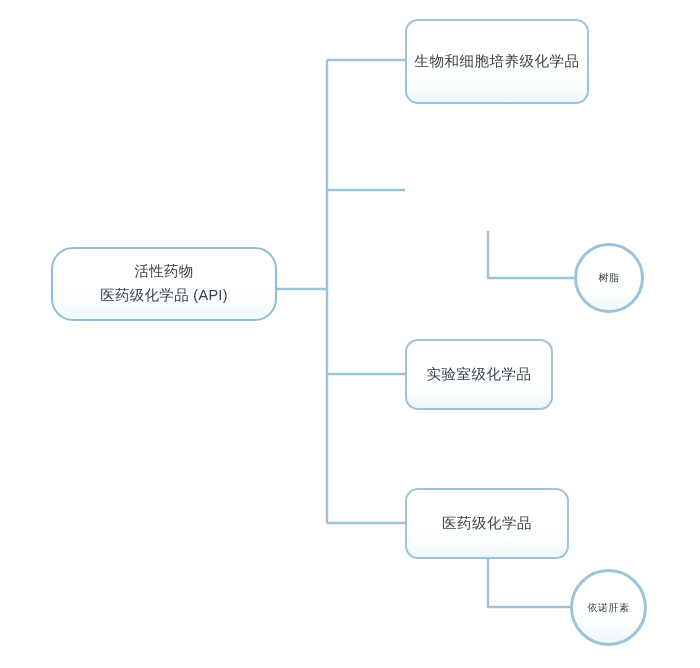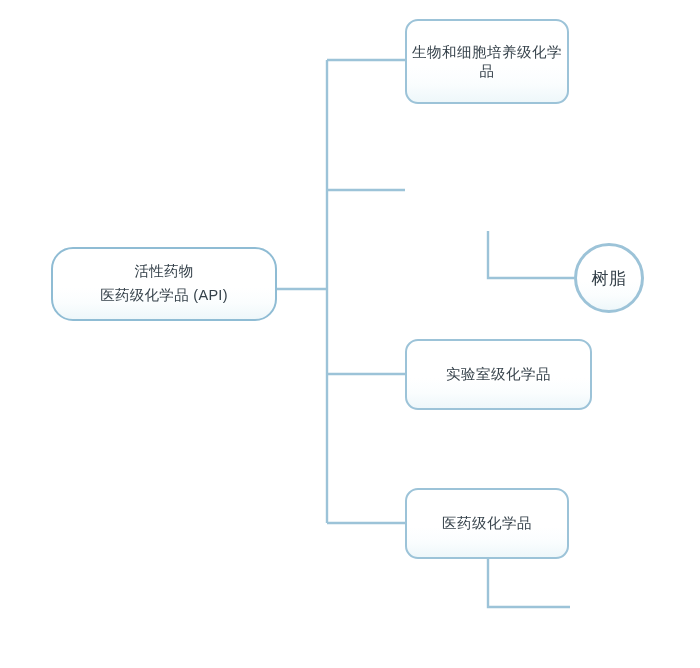--- a/index.html
+++ b/index.html
@@ -51,29 +51,29 @@
   }
   .node-root .line {
     display: block;
   }
   .node-box {
     border: 2px solid #9cc3d8;
     border-radius: 13px;
     font-size: 14.5px;
     letter-spacing: 0.5px;
   }
-  .node-box-1 { left: 405px; top: 19px;  width: 164px; height: 85px; }
+  .node-box-1 { left: 405px; top: 19px;  width: 184px; height: 85px; }
   .node-box-2 { left: 405px; top: 149px; width: 164px; height: 82px; }
-  .node-box-3 { left: 405px; top: 339px; width: 187px; height: 71px; }
+  .node-box-3 { left: 405px; top: 339px; width: 148px; height: 71px; }
   .node-box-4 { left: 405px; top: 488px; width: 164px; height: 71px; }
 
   .node-circle {
     border: 3px solid #9cc3d8;
     border-radius: 50%;
-    font-size: 17px;
+    font-size: 10px;
     letter-spacing: 0.5px;
   }
   .node-circle-1 { left: 574px; top: 243px; width: 70px; height: 70px; }
   .node-circle-2 { left: 570px; top: 569px; width: 77px; height: 77px; }
 </style>
 </head>
 <body>
 
 <div id="diagram">
 
@@ -110,14 +110,17 @@
   </div>
 
   <div class="node node-box node-box-4">
     <span>医药级化学品</span>
   </div>
 
   <div class="node node-circle node-circle-1">
     <span>树脂</span>
   </div>
 
+  <div class="node node-circle node-circle-2">
+    <span>依诺肝素</span>
+  </div>
 
 </div>
 
 </body></html>

